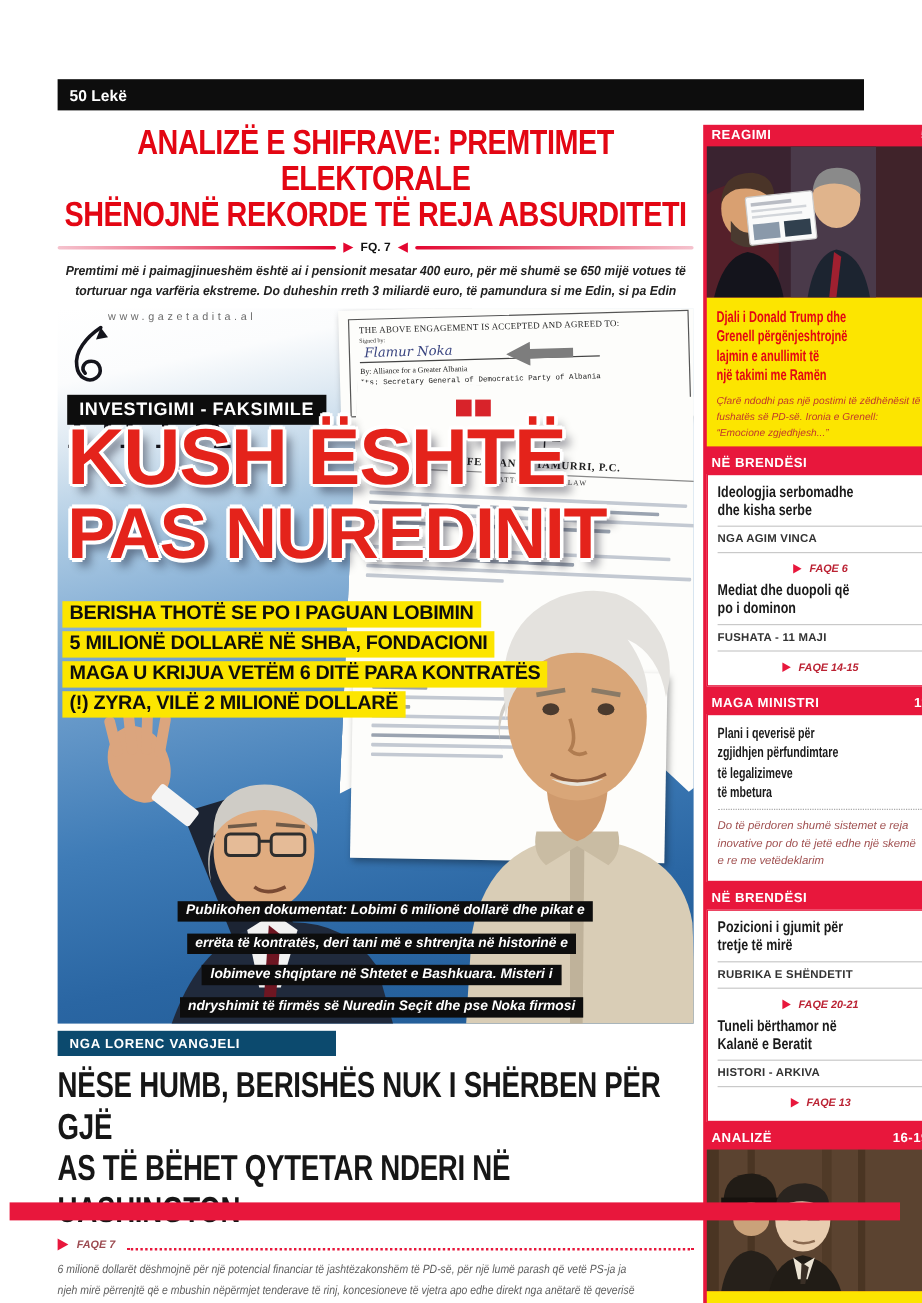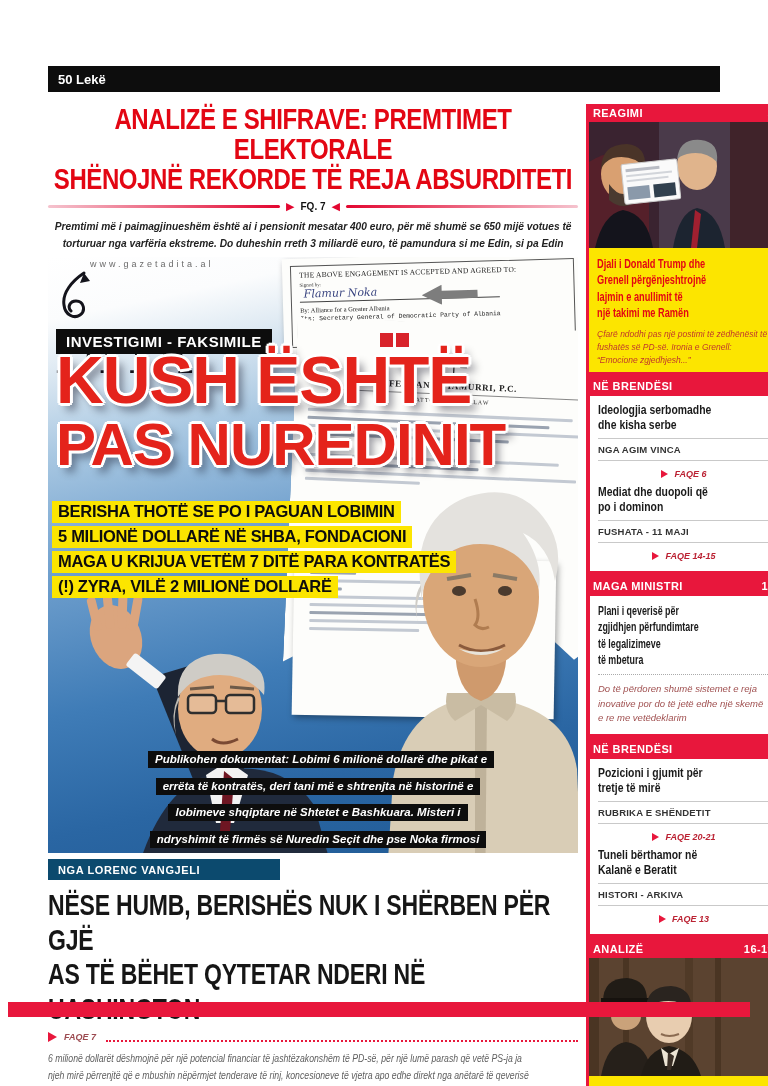--- a/index.html
+++ b/index.html
@@ -207,21 +207,21 @@
 
         <div class="kicker">INVESTIGIMI - FAKSIMILE</div>
         <span class="redsq"><i></i><i></i></span>
 
         <h2 class="big-title title2">PAS NUREDINIT</h2>
         <h2 class="big-title title1">KUSH ËSHTË</h2>
 
         <div class="highlights">
           <div class="hl">BERISHA THOTË SE PO I PAGUAN LOBIMIN</div>
           <div class="hl">5 MILIONË DOLLARË NË SHBA, FONDACIONI</div>
-          <div class="hl">MAGA U KRIJUA VETËM 7 DITË PARA KONTRATËS</div>
+          <div class="hl">MAGA U KRIJUA VETËM 6 DITË PARA KONTRATËS</div>
           <div class="hl">(!) ZYRA, VILË 2 MILIONË DOLLARË</div>
         </div>
 
         <div class="photo-berisha">
           <svg width="300" height="290" viewBox="0 0 300 290">
             <path d="M110 98 L165 235 L235 255 L150 86 Z" fill="#1c2433"></path>
             <g fill="#dba57e">
               <ellipse cx="74" cy="58" rx="25" ry="33" transform="rotate(-22 74 58)"></ellipse>
               <rect x="48" y="18" width="9" height="34" rx="4" transform="rotate(-14 52 35)"></rect>
               <rect x="62" y="10" width="9" height="40" rx="4" transform="rotate(-6 66 30)"></rect>

